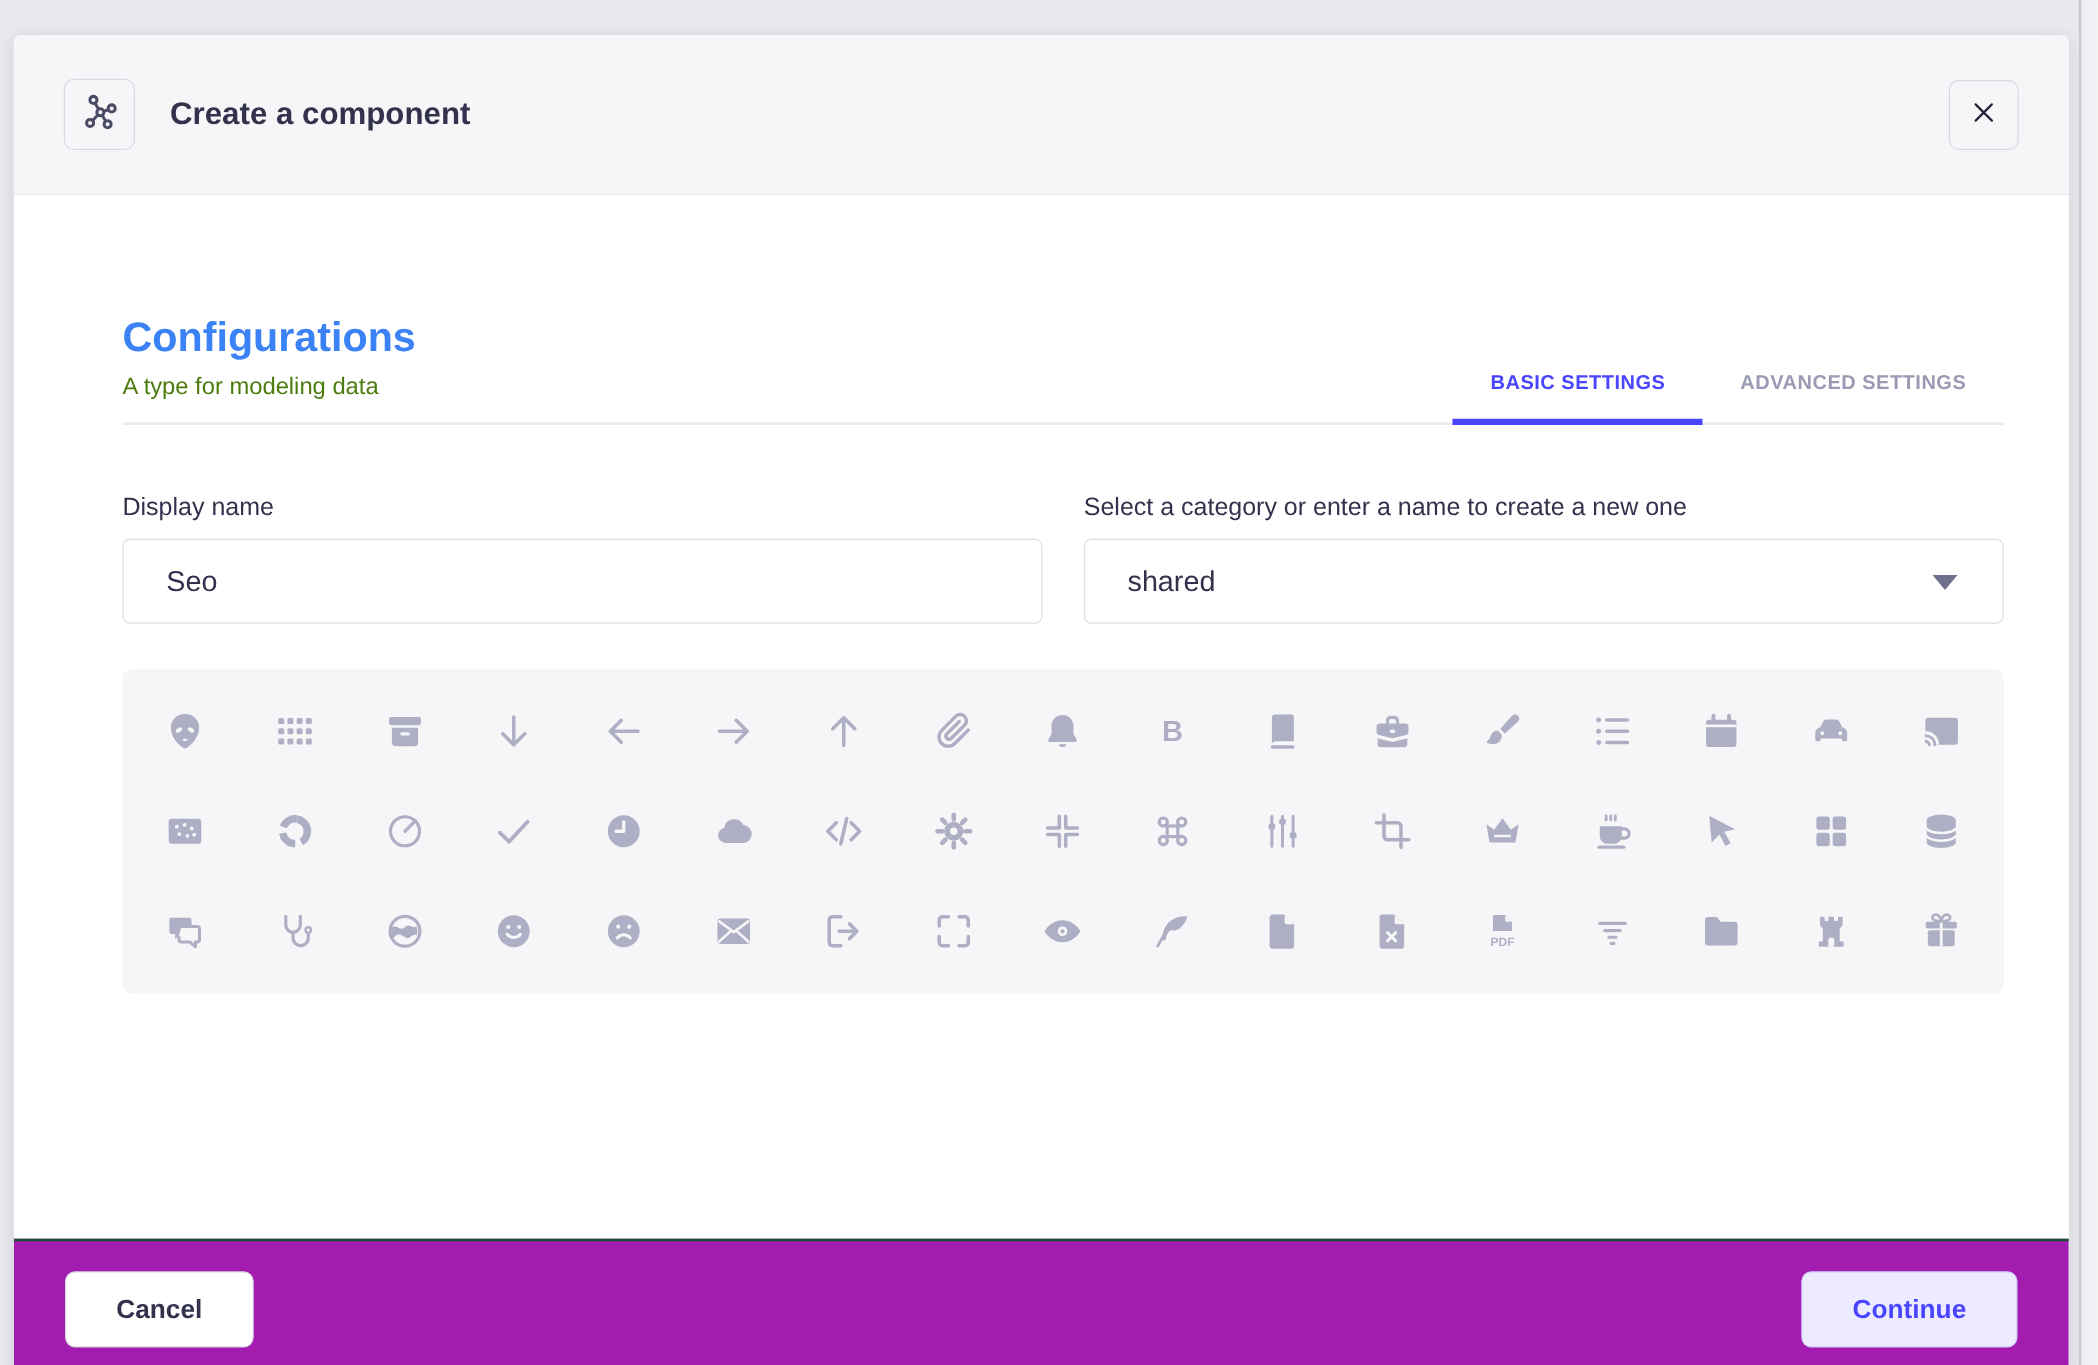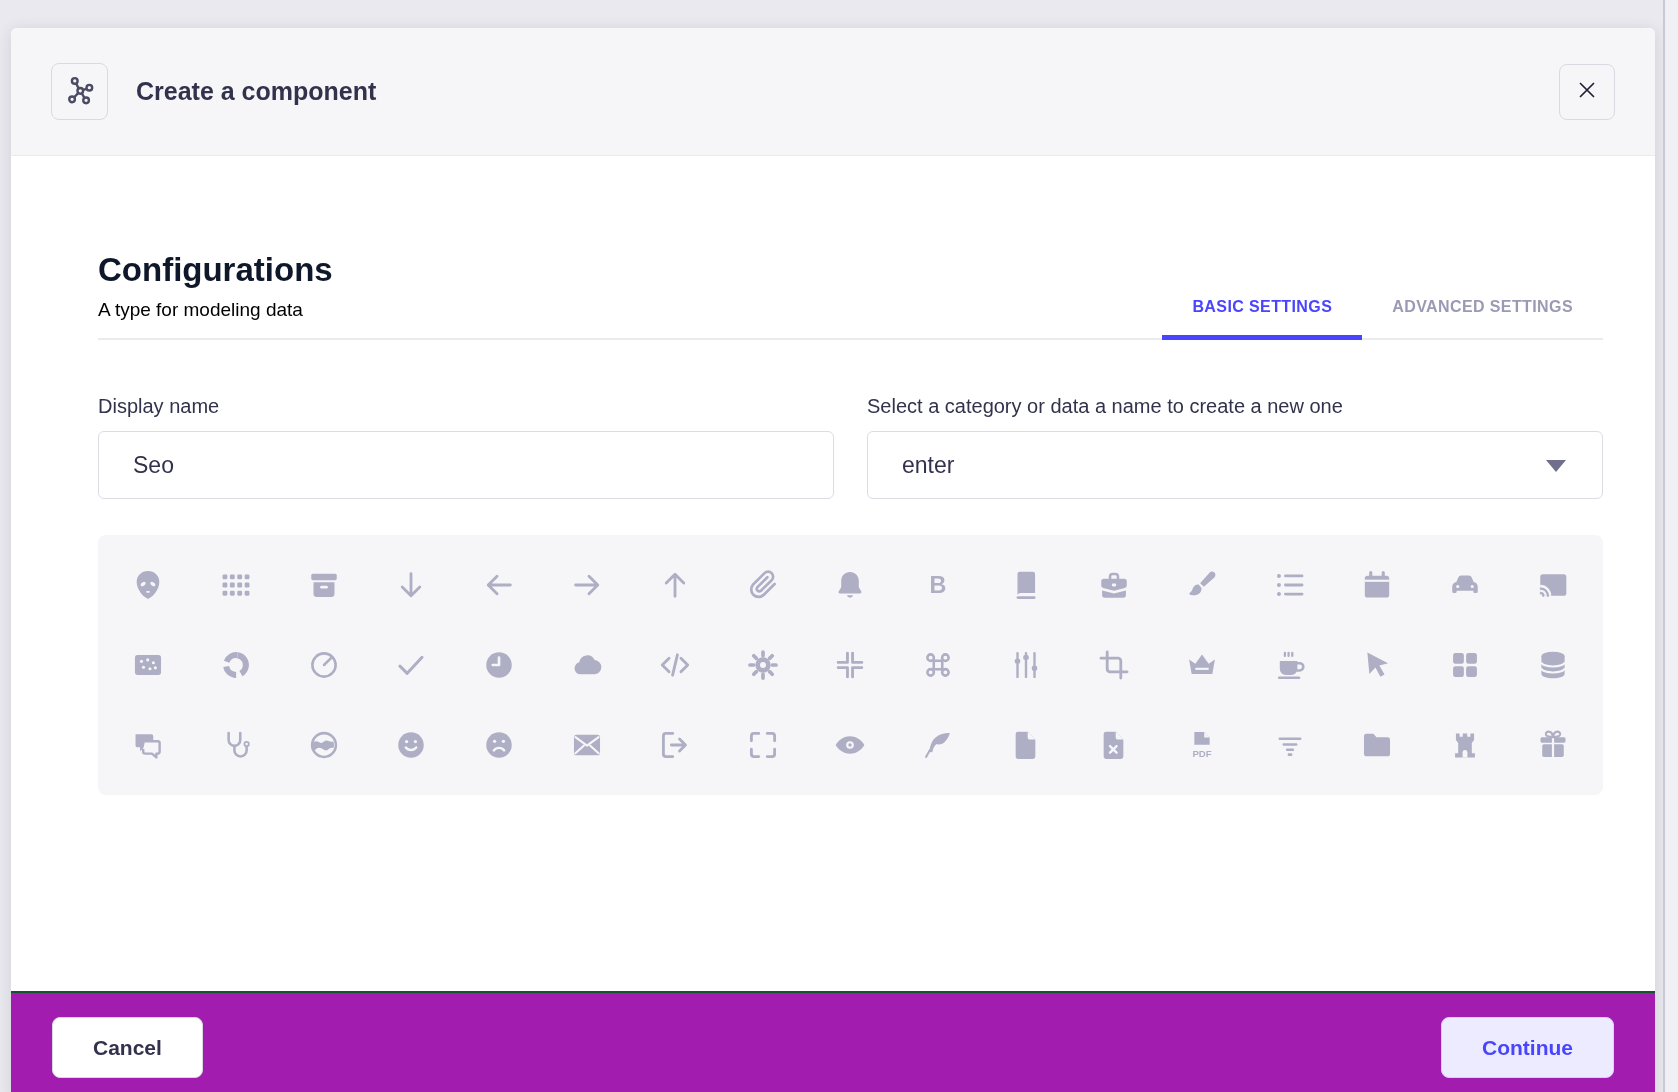--- a/index.html
+++ b/index.html
@@ -25,22 +25,22 @@
   .close-btn { margin-left:auto; width:56px; height:56px; border:1px solid #d9d9e3;
                border-radius:8px; background:transparent; display:flex;
                align-items:center; justify-content:center; cursor:pointer; }
 
   
   .dlg-body { flex:1 1 auto; background:#fff; padding:0 52px 0 87px; }
 
   .head-row { display:flex; justify-content:space-between; align-items:flex-end;
               padding-top:96px; border-bottom:2px solid #eaeaef; }
   .heading-block { padding-bottom:16px; }
-  .page-title { font-size:33px; line-height:36px; font-weight:700; color:#0f172a; }
-  .page-sub { margin-top:10px; font-size:19px; line-height:24px; color:#000000; }
+  .page-title { font-size:33px; line-height:36px; font-weight:700; color:#3b82f6; }
+  .page-sub { margin-top:10px; font-size:19px; line-height:24px; color:#4d7c0f; }
 
   .tabs { display:flex; margin-bottom:-2px; }
   .tab { padding:0 30px 24px; font-size:16px; font-weight:700; letter-spacing:.4px;
          color:#9a9ab5; cursor:pointer; white-space:nowrap; }
   .tab.active { color:#4945ff; border-bottom:5px solid #4945ff; padding-bottom:19px; }
 
   .form-row { display:flex; gap:33px; margin-top:54px; }
   .field { flex:1 1 0; position:relative; }
   .field-label { font-size:20px; line-height:25px; font-weight:400; color:#32324d;
                  margin-bottom:12px; }
@@ -117,23 +117,23 @@
         <div class="tab">ADVANCED SETTINGS</div>
       </div>
     </div>
 
     <div class="form-row">
       <div class="field">
         <div class="field-label">Display name</div>
         <input class="text-input" type="text" value="Seo" style="">
       </div>
       <div class="field">
-        <div class="field-label">Select a category or data a name to create a new one</div>
+        <div class="field-label">Select a category or enter a name to create a new one</div>
         <div class="select-box">
-          <span>enter</span>
+          <span>shared</span>
           <span class="caret"></span>
         </div>
       </div>
     </div>
 
 
     <div class="icon-grid">
         <div class="icon-cell">
           <svg width="34" height="34" viewBox="0 0 24 24">
             <path fill="currentColor" d="M12 2.2c-4.6 0-8 3.4-8 7.5 0 5.6 4.5 10.6 8 12.1 3.5-1.5 8-6.5 8-12.1 0-4.1-3.4-7.5-8-7.5z"></path>

